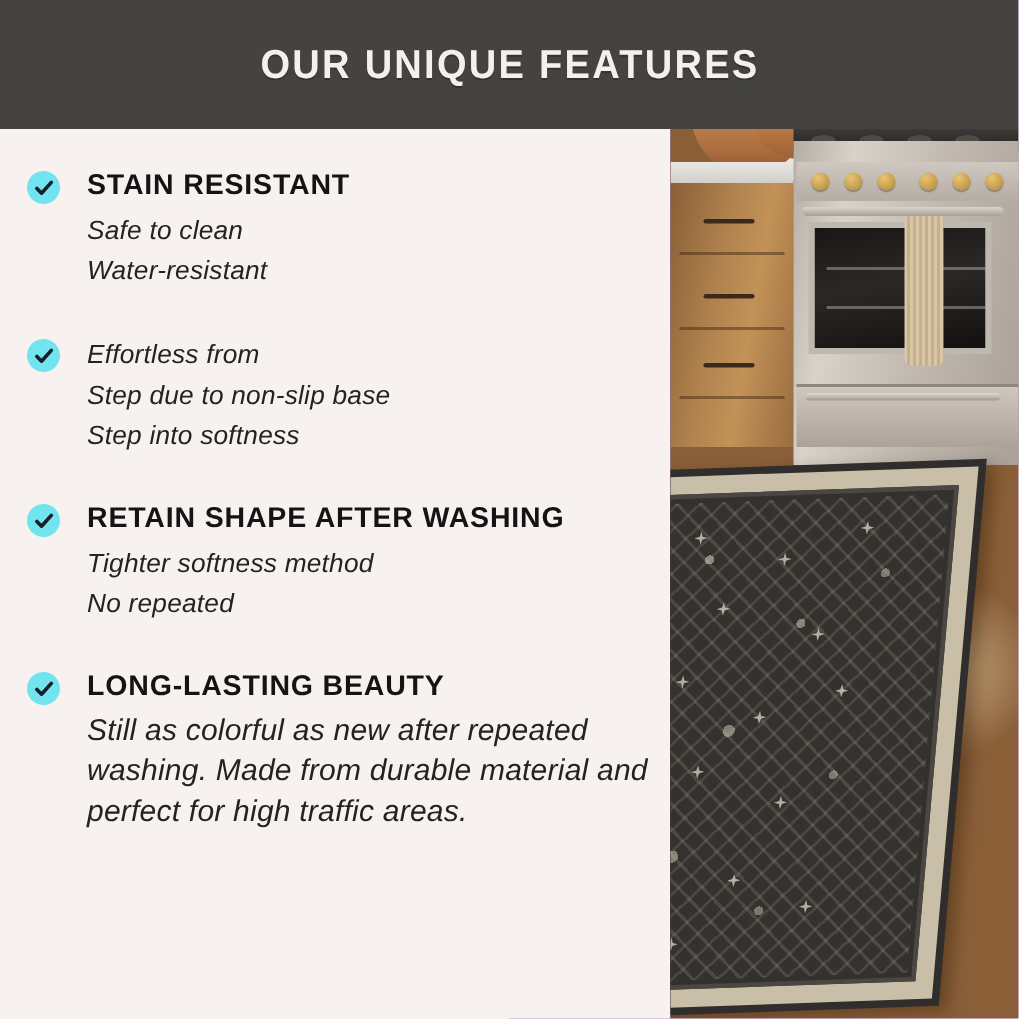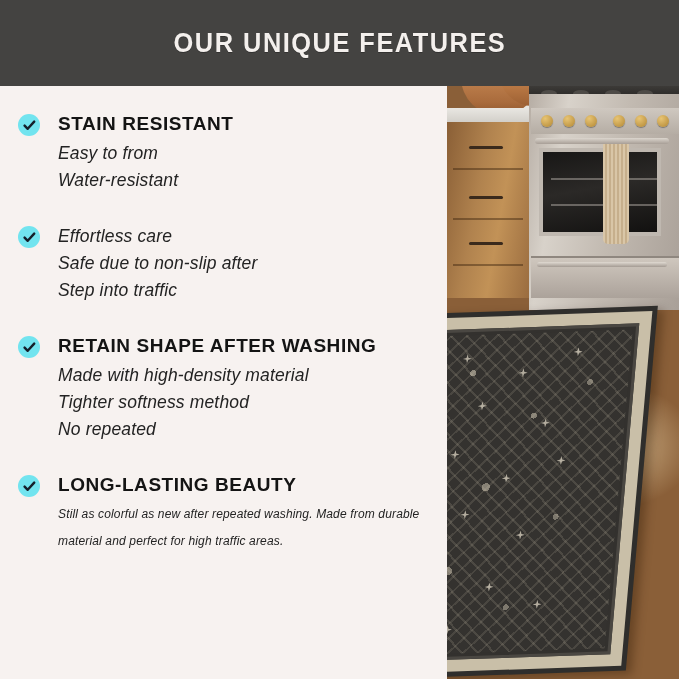--- a/index.html
+++ b/index.html
@@ -87,21 +87,21 @@
     font-size:17.5px;
     color:#232323;
     line-height:27px;
     letter-spacing:0.15px;
     white-space:nowrap;
   }
 
   .feature-paragraph {
     font-family:"Liberation Sans", sans-serif;
     font-style:italic;
-    font-size:12px;
+    font-size:20px;
     color:#232323;
     line-height:27px;
     letter-spacing:0.15px;
     width:390px;
   }
 
   
   #photo-panel {
     position:absolute; left:447px; top:0;
     width:232px; height:593px;
@@ -261,47 +261,46 @@
     <div id="features-panel">
 
       <div class="feature-item" style="margin-bottom:29px;">
         <span class="check-icon">
           <svg width="13" height="13" viewBox="0 0 13 13">
               <path d="M1.6 6.6 L4.7 9.8 L11.2 2.6" stroke="#15202B" stroke-width="2.4" fill="none" stroke-linecap="round" stroke-linejoin="round"></path>
             </svg>
         </span>
         <div class="feature-title">STAIN RESISTANT</div>
         <ul class="feature-lines">
-          <li class="feature-line">Easy to from</li>
+          <li class="feature-line">Safe to clean</li>
           <li class="feature-line">Water-resistant</li>
         </ul>
       </div>
 
       <div class="feature-item" style="margin-bottom:29px;">
         <span class="check-icon">
           <svg width="13" height="13" viewBox="0 0 13 13">
               <path d="M1.6 6.6 L4.7 9.8 L11.2 2.6" stroke="#15202B" stroke-width="2.4" fill="none" stroke-linecap="round" stroke-linejoin="round"></path>
             </svg>
         </span>
         <ul class="feature-lines">
-          <li class="feature-line">Effortless care</li>
-          <li class="feature-line">Safe due to non-slip after</li>
-          <li class="feature-line">Step into traffic</li>
+          <li class="feature-line">Effortless from</li>
+          <li class="feature-line">Step due to non-slip base</li>
+          <li class="feature-line">Step into softness</li>
         </ul>
       </div>
 
       <div class="feature-item" style="margin-bottom:29px;">
         <span class="check-icon">
           <svg width="13" height="13" viewBox="0 0 13 13">
               <path d="M1.6 6.6 L4.7 9.8 L11.2 2.6" stroke="#15202B" stroke-width="2.4" fill="none" stroke-linecap="round" stroke-linejoin="round"></path>
             </svg>
         </span>
         <div class="feature-title">RETAIN SHAPE AFTER WASHING</div>
         <ul class="feature-lines">
-          <li class="feature-line">Made with high-density material</li>
           <li class="feature-line">Tighter softness method</li>
           <li class="feature-line">No repeated</li>
         </ul>
       </div>
 
       <div class="feature-item">
         <span class="check-icon">
           <svg width="13" height="13" viewBox="0 0 13 13">
               <path d="M1.6 6.6 L4.7 9.8 L11.2 2.6" stroke="#15202B" stroke-width="2.4" fill="none" stroke-linecap="round" stroke-linejoin="round"></path>
             </svg>

